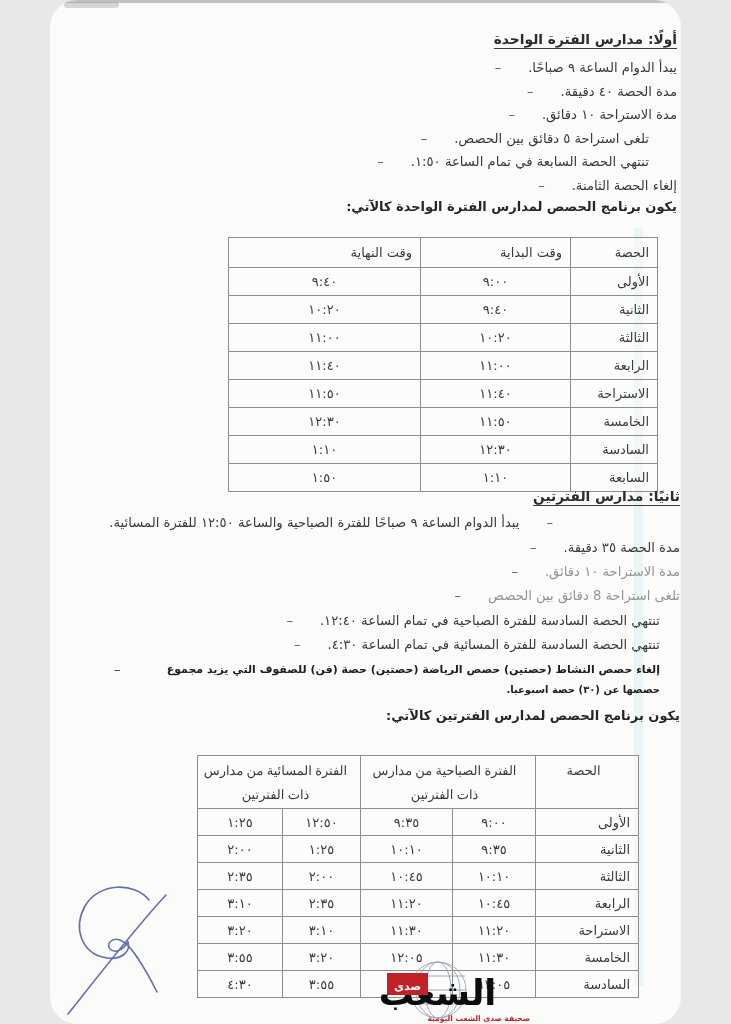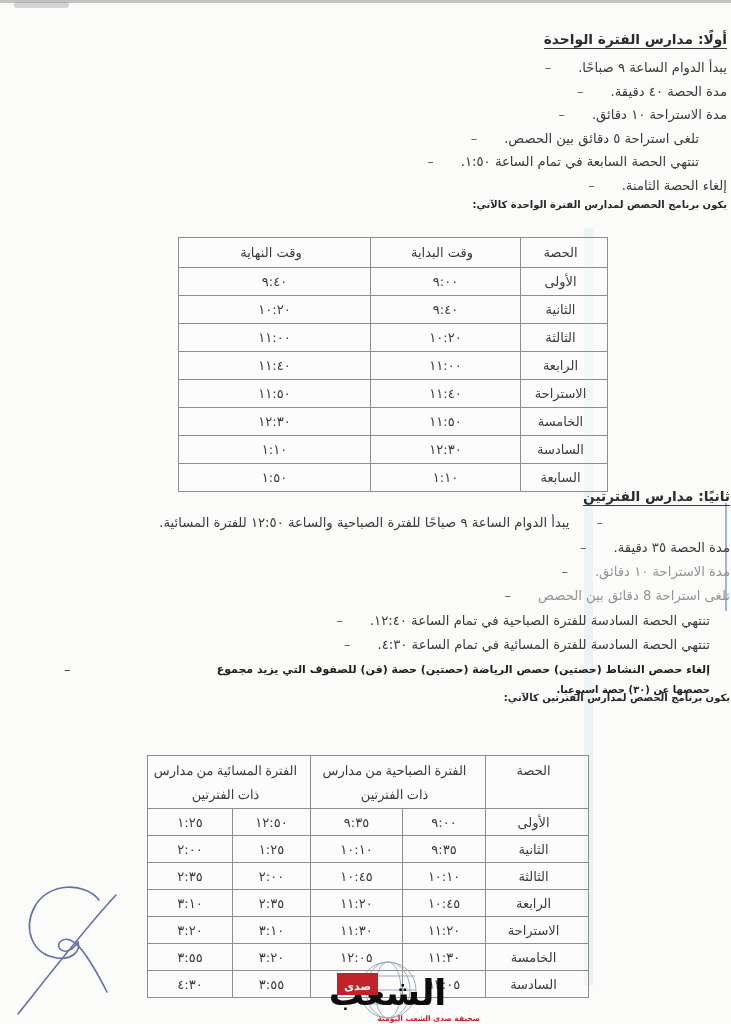--- a/index.html
+++ b/index.html
@@ -1,45 +1,46 @@
 <!DOCTYPE html>
 <html lang="ar"><head>
 <meta charset="utf-8">
 <style>
   html,body{margin:0;padding:0;background:#e8e8e8;}
   .page{
-    position:relative;width:731px;height:1024px;margin:0 auto;
+    position:relative;width:631px;height:1024px;margin:0 auto;
     background:linear-gradient(180deg,#ededec 0px,#fbfbfa 6px,#fbfbfa 100%);
     overflow:hidden;
     font-family:"DejaVu Sans",sans-serif;
     color:#3a3a3a;
+    border-radius:27px;
   }
   .topshade{position:absolute;top:0;left:0;width:731px;height:3px;background:rgba(110,110,110,.35);}
   .corner{position:absolute;top:2px;left:14px;width:55px;height:6px;background:rgba(130,130,130,.30);border-radius:3px;}
   .cyanband{position:absolute;left:584px;top:228px;width:9px;height:758px;background:rgba(148,205,216,.15);}
   .blueline{position:absolute;left:725px;top:503px;width:2px;height:108px;background:rgba(62,84,180,.45);}
 
   .sec-title{position:absolute;font-size:13.8px;font-weight:bold;color:#2c2c2c;direction:rtl;}
   .sec-title .ul{border-bottom:1.3px solid #3a3a3a;padding-bottom:1px;}
 
   .bul{position:absolute;display:flex;justify-content:flex-end;align-items:center;height:20px;font-size:13.2px;direction:ltr;}
   .bul .dsh{color:#555;margin-right:27px;font-size:13px;}
   .bul .btxt{direction:rtl;unicode-bidi:embed;white-space:nowrap;}
   .bul.faded{color:#949494;}
   .bul.dash-after .dsh{margin-right:0;margin-left:27px;}
-  .prog{position:absolute;font-size:10px;font-weight:bold;color:#262626;direction:rtl;}
+  .prog{position:absolute;font-size:13px;font-weight:bold;color:#262626;direction:rtl;}
 
   .boldline1{position:absolute;left:64px;right:21px;top:659px;display:flex;align-items:center;height:20px;}
   .boldline1 .dsh{color:#333;margin-right:20px;font-size:13px;}
   .boldline1 .jtxt{flex:1;direction:rtl;text-align:justify;text-align-last:justify;font-weight:bold;font-size:11px;color:#1e1e1e;white-space:nowrap;display:flex;justify-content:space-between;}
   .boldline2{position:absolute;right:21px;top:684px;font-weight:bold;font-size:10px;color:#1e1e1e;direction:rtl;}
 
   table.sched{position:absolute;border-collapse:collapse;direction:rtl;font-size:13px;color:#3b3b3b;table-layout:fixed;background:rgba(255,255,255,.35);}
   table.sched td,table.sched th{border:1px solid #8d8d8d;font-weight:normal;overflow:hidden;}
-  td.lbl,th.lbl{text-align:center;padding-right:8px;}
+  td.lbl,th.lbl{text-align:right;padding-right:8px;}
   td.time{text-align:center;letter-spacing:.5px;}
   #t1{left:178px;top:237px;width:429px;}
   #t1 th{height:27px;}
   #t1 td{height:25px;}
   #t2{left:147px;top:755px;width:441px;}
   #t2 th{height:46px;vertical-align:top;padding-top:3px;line-height:24px;text-align:center;padding-right:8px;font-family:Liberation Serif, serif;}
   #t2 td{height:24px;}
 
   .sig{position:absolute;left:15px;top:878px;}
   .logo{position:absolute;left:295px;top:958px;width:185px;height:66px;}
@@ -181,21 +182,21 @@
       <span class="dsh">–</span>
       <span class="btxt">تنتهي الحصة السادسة للفترة المسائية في تمام الساعة ٤:٣٠.</span>
     </div>
 
   <div class="boldline1">
     <span class="dsh">–</span>
     <span class="jtxt">إلغاء حصص النشاط (حصتين) حصص الرياضة (حصتين) حصة (فن) للصفوف التي يزيد مجموع</span>
   </div>
   <div class="boldline2">حصصها عن (٣٠) حصة اسبوعيا.</div>
 
-  <div class="prog" style="top:692px;right:1px;">يكون برنامج الحصص لمدارس الفترتين كالآتي:</div>
+  <div class="prog" style="top:708px;right:1px;">يكون برنامج الحصص لمدارس الفترتين كالآتي:</div>
 
   <table class="sched" id="t2">
     <colgroup>
         <col style="width:103px">
         <col style="width:83px">
         <col style="width:92px">
         <col style="width:78px">
         <col style="width:85px">
       </colgroup>
     <thead>

